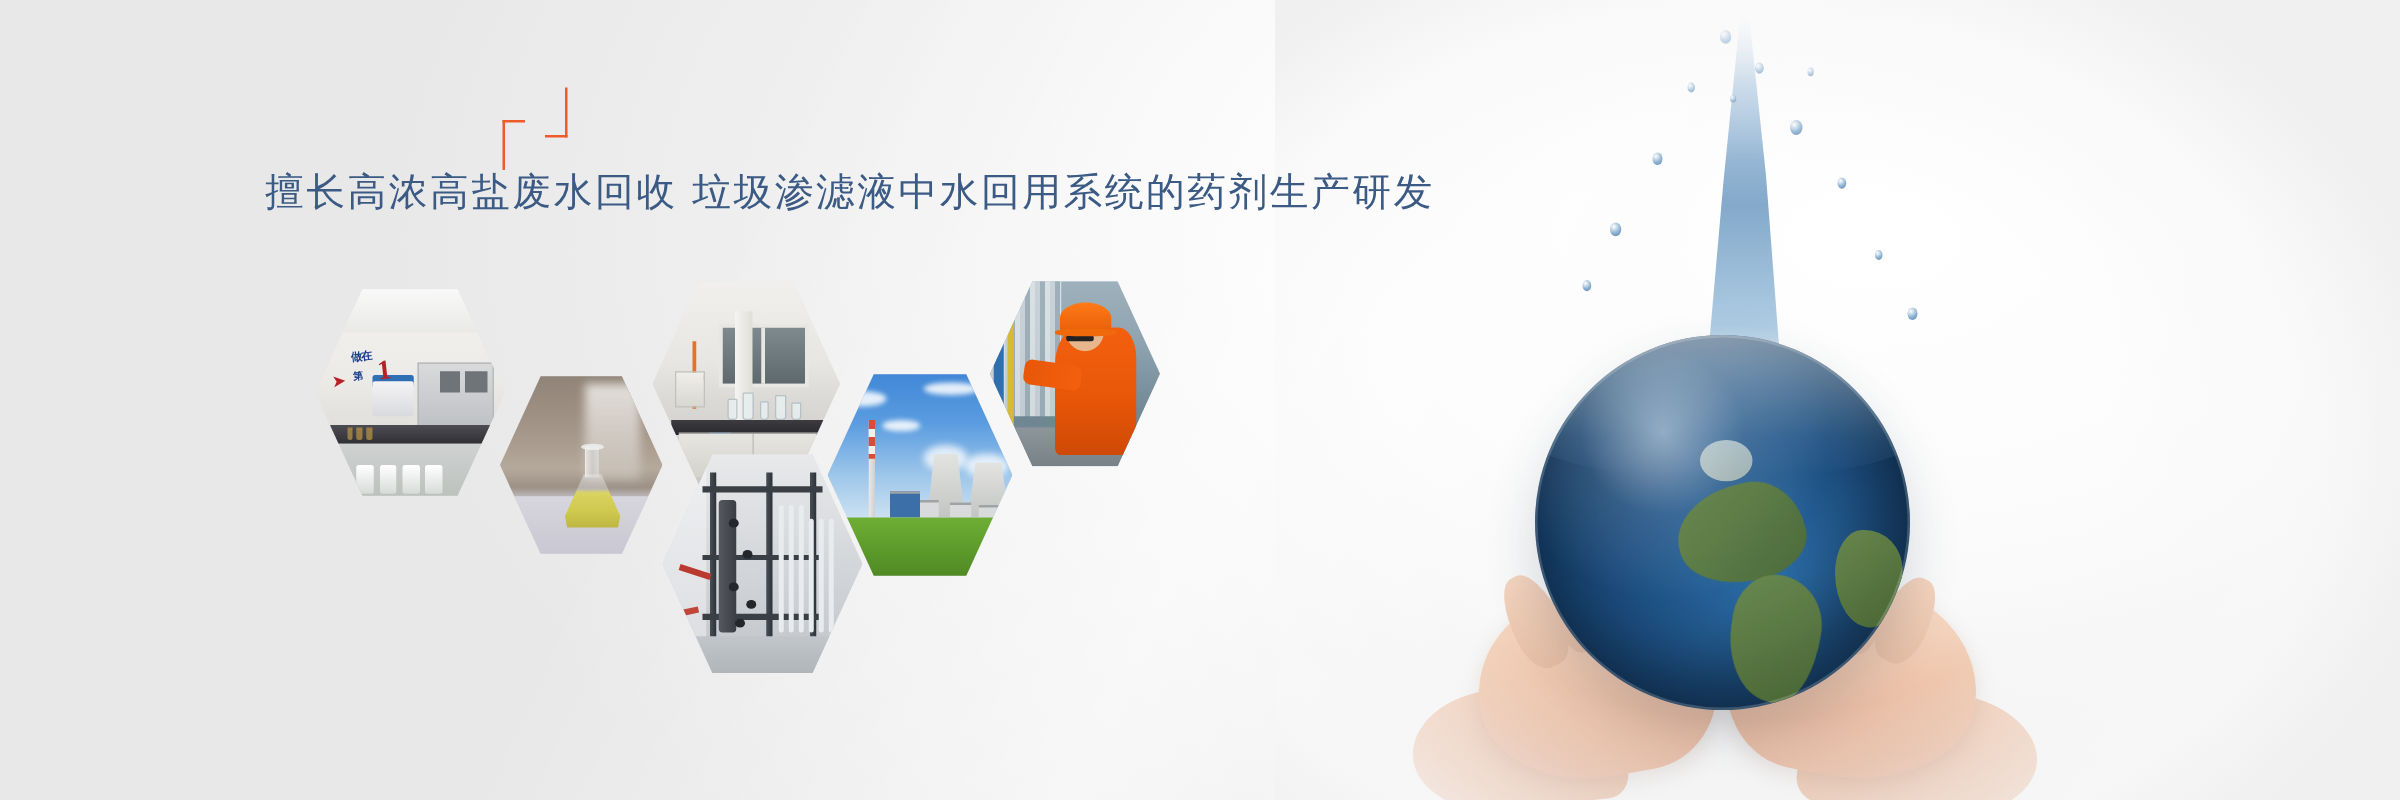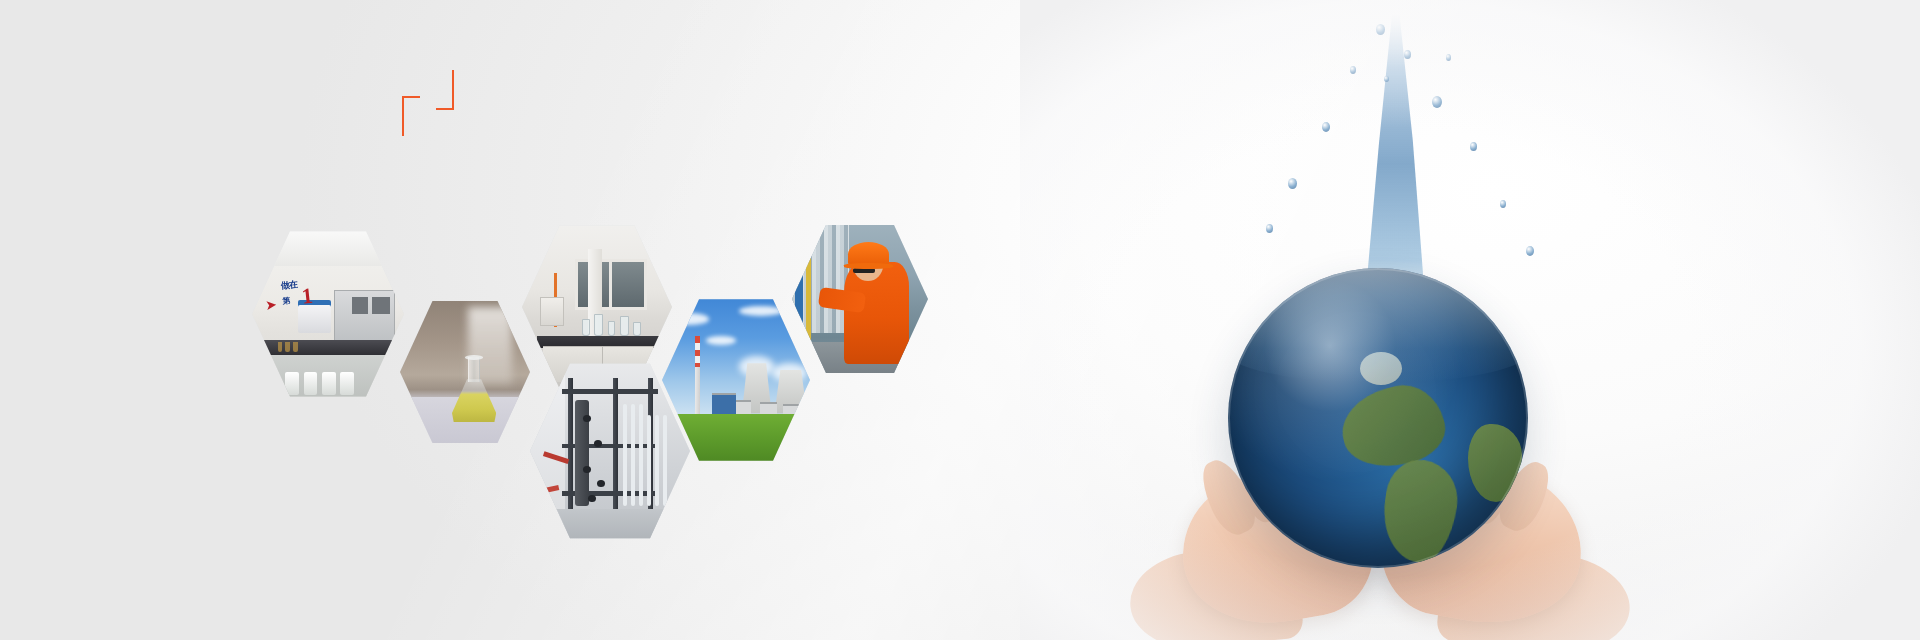--- a/index.html
+++ b/index.html
@@ -565,20 +565,21 @@
 
   <div class="text-block">
 
     <div class="title-frame">
       <span class="br br-tl"></span>
       <span class="line-top"></span>
       <span class="line-bot"></span>
       <span class="br br-br"></span>
     </div>
 
+    <div class="sub-title">擅长高浓高盐废水回收  垃圾渗滤液中水回用系统的药剂生产研发</div>
   </div>
 
   <div class="hex-cluster">
 
     <div class="hex h1">
       <div class="scene">
         <div class="wall"></div>
         <div class="ceiling"></div>
         <div class="cabinet"></div>
         <div class="cab-panel"></div>

